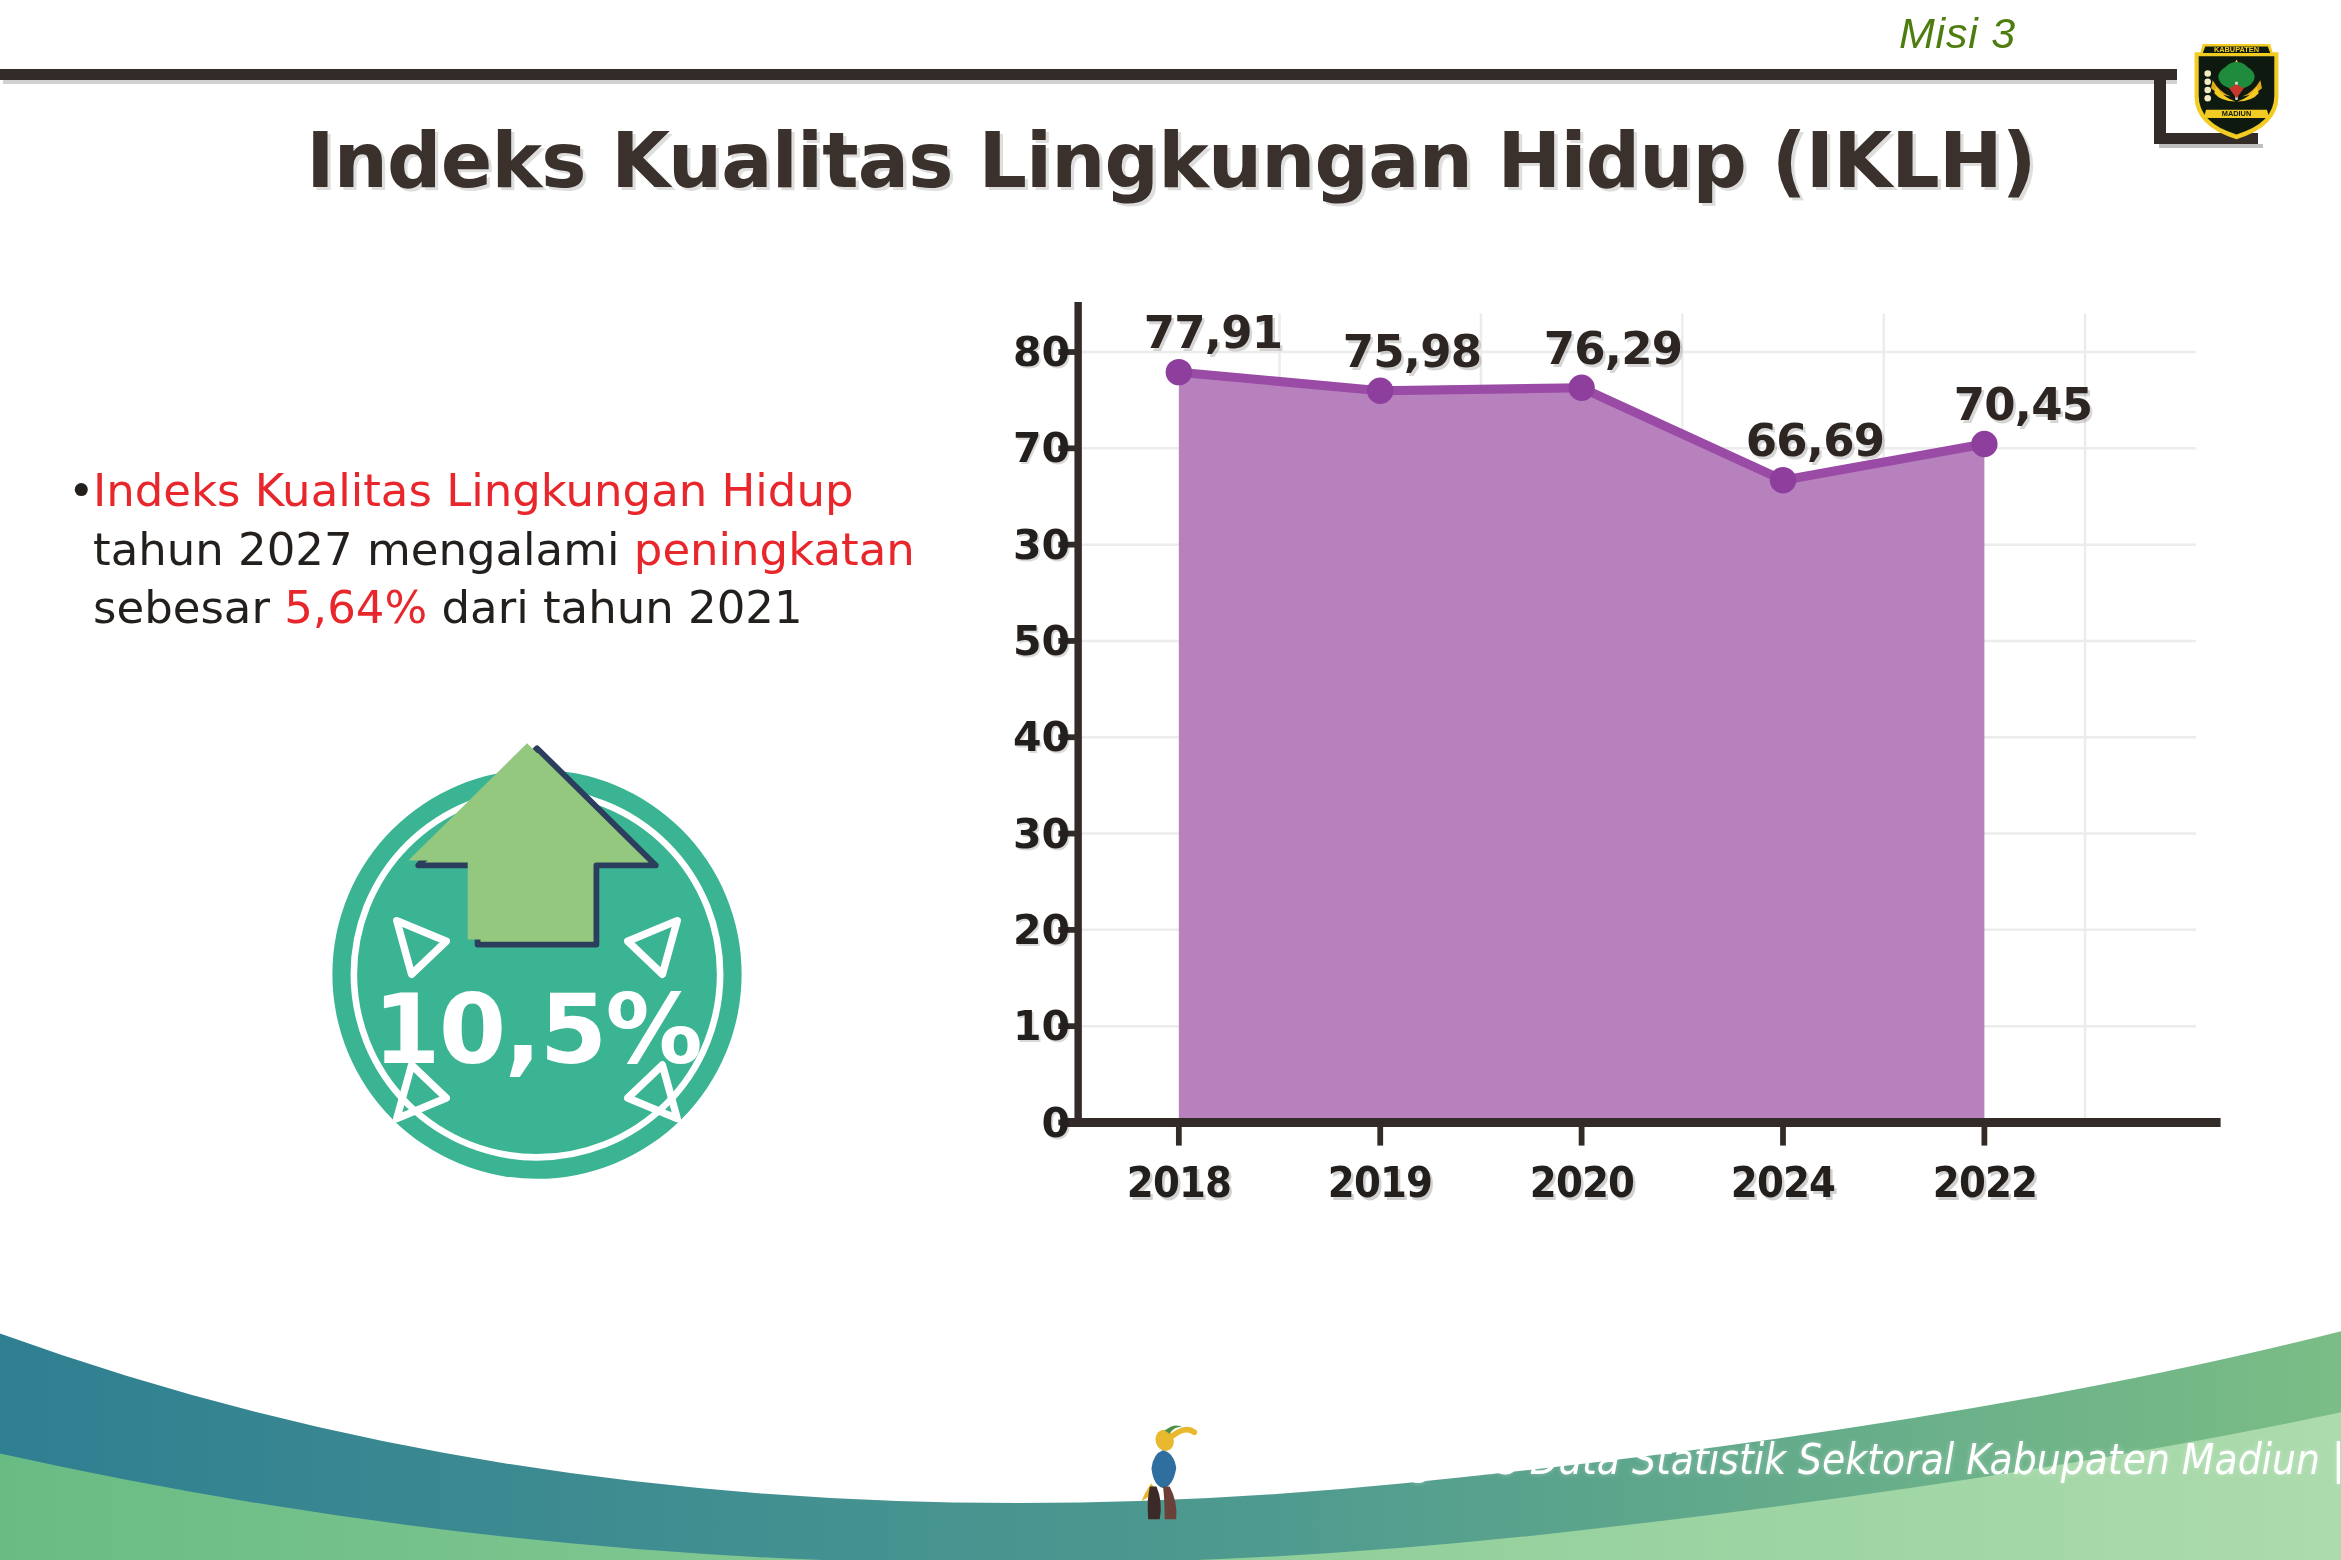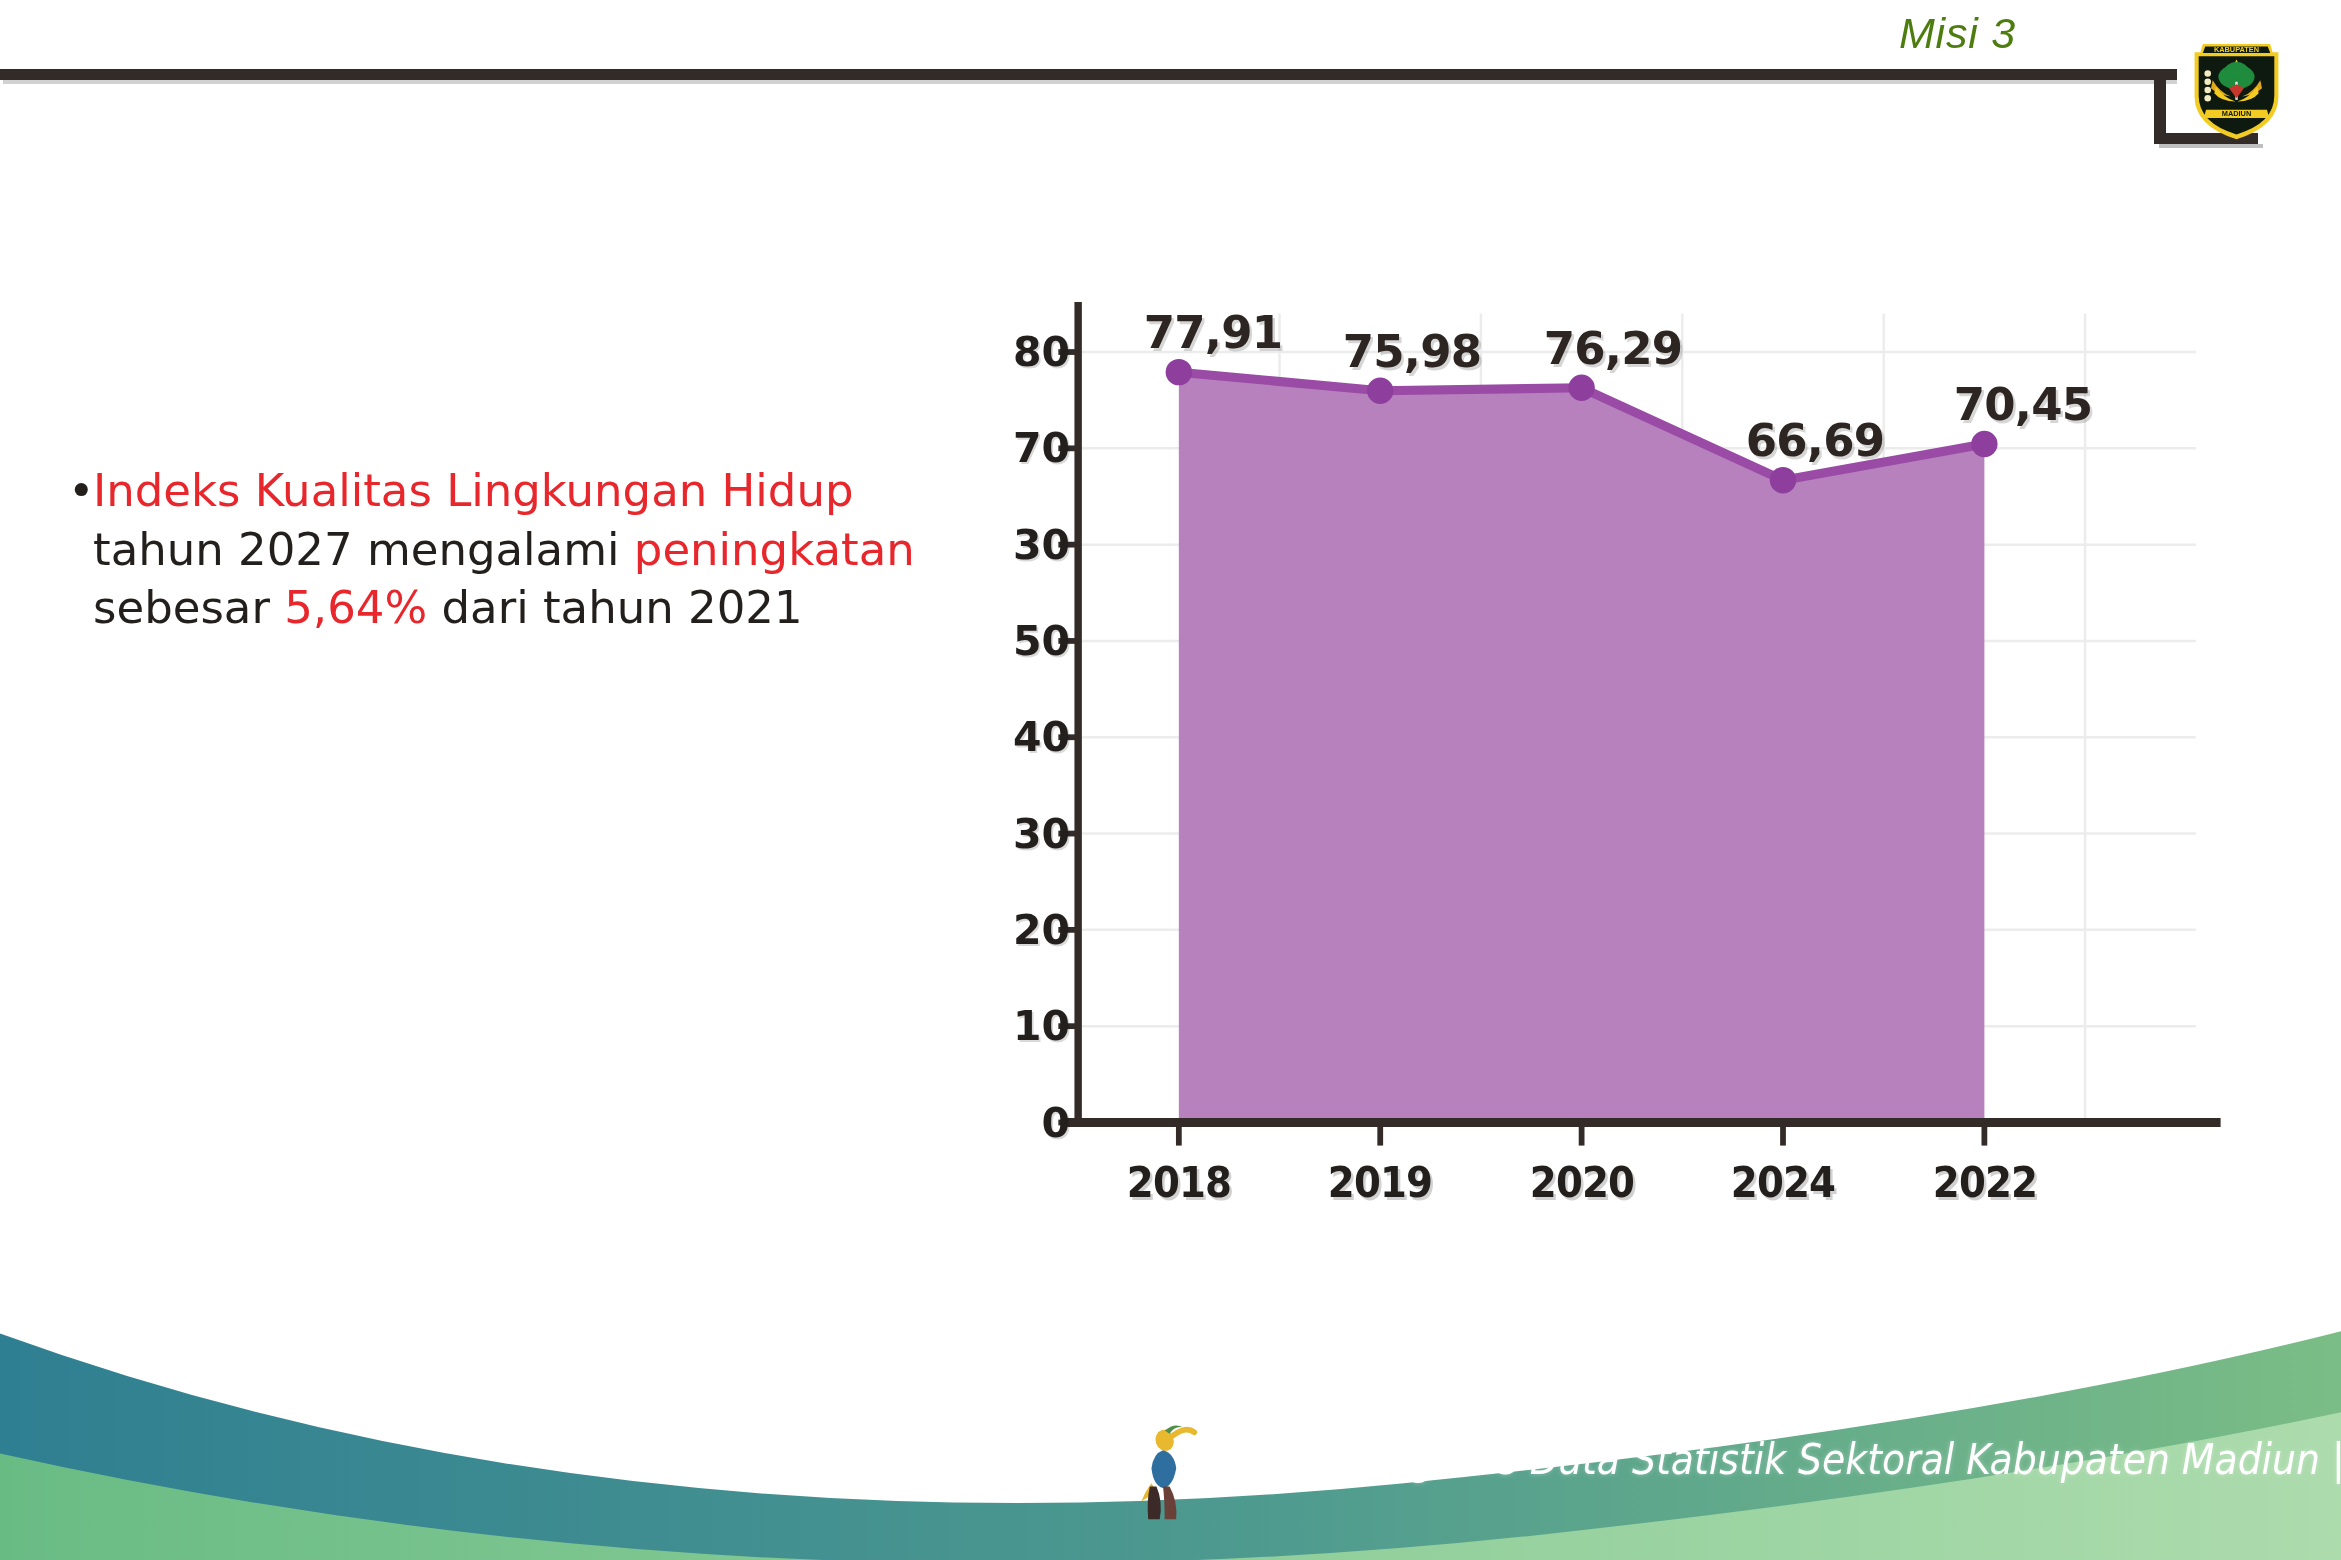--- a/index.html
+++ b/index.html
@@ -254,25 +254,39 @@
     <path d="M84 60 q-10 14 -24 18 q18 0 26 -10 z" fill="#f2cc22"></path>
     <path d="M50 62 l9 12 l9 -12 l-9 -5 z" fill="#c7382c"></path>
     <circle cx="24" cy="44" r="4" fill="#f2ecc0"></circle>
     <circle cx="24" cy="54" r="4" fill="#f2ecc0"></circle>
     <circle cx="24" cy="64" r="4" fill="#f2ecc0"></circle>
     <circle cx="24" cy="74" r="4" fill="#f2ecc0"></circle>
     <path d="M22 88 L96 88 L99 98 L19 98 Z" fill="#f2cc22"></path>
     <text x="59" y="96" font-family="'Liberation Sans',sans-serif" font-size="9" font-weight="bold" fill="#0e1a10" text-anchor="middle">MADIUN</text>
   </svg>
 
+  <div class="title">Indeks Kualitas Lingkungan Hidup (IKLH)</div>
 
   <div class="bullets">
     <div class="bullet" id="bullet-1"><span class="hl">Indeks Kualitas Lingkungan Hidup</span><span> tahun 2027 mengalami </span><span class="hl">peningkatan</span><span> sebesar </span><span class="hl">5,64%</span><span> dari tahun 2021</span></div>
   </div>
 
+  <div class="badge-wrap">
+    <svg viewBox="0 0 540 560" width="446" height="462">
+      <circle cx="270" cy="290" r="248" fill="#3ab493"></circle>
+      <circle cx="270" cy="290" r="222" fill="none" stroke="#ffffff" stroke-width="8"></circle>
+      <path d="M100 225 L160 250 L118 290 Z" fill="none" stroke="#ffffff" stroke-width="9" stroke-linejoin="round"></path>
+      <path d="M440 225 L380 250 L422 290 Z" fill="none" stroke="#ffffff" stroke-width="9" stroke-linejoin="round"></path>
+      <path d="M100 465 L160 440 L118 400 Z" fill="none" stroke="#ffffff" stroke-width="9" stroke-linejoin="round"></path>
+      <path d="M440 465 L380 440 L422 400 Z" fill="none" stroke="#ffffff" stroke-width="9" stroke-linejoin="round"></path>
+      <path d="M258 10 L402 152 L330 152 L330 248 L186 248 L186 152 L114 152 Z" fill="#93c87e" stroke="#2c3e5d" stroke-width="7" stroke-linejoin="round" transform="translate(12,6)"></path>
+      <path d="M258 10 L402 152 L330 152 L330 248 L186 248 L186 152 L114 152 Z" fill="#93c87e"></path>
+    </svg>
+    <div class="badge-pct">10,5%</div>
+  </div>
 
   <div class="chart">
     <div class="yaxis-col" id="y-labels">
         <div class="ylabel" style="top: 826px;">0</div>
         <div class="ylabel" style="top: 729px;">10</div>
         <div class="ylabel" style="top: 633px;">20</div>
         <div class="ylabel" style="top: 537px;">30</div>
         <div class="ylabel" style="top: 440px;">40</div>
         <div class="ylabel" style="top: 344px;">50</div>
         <div class="ylabel" style="top: 248px;">30</div>

